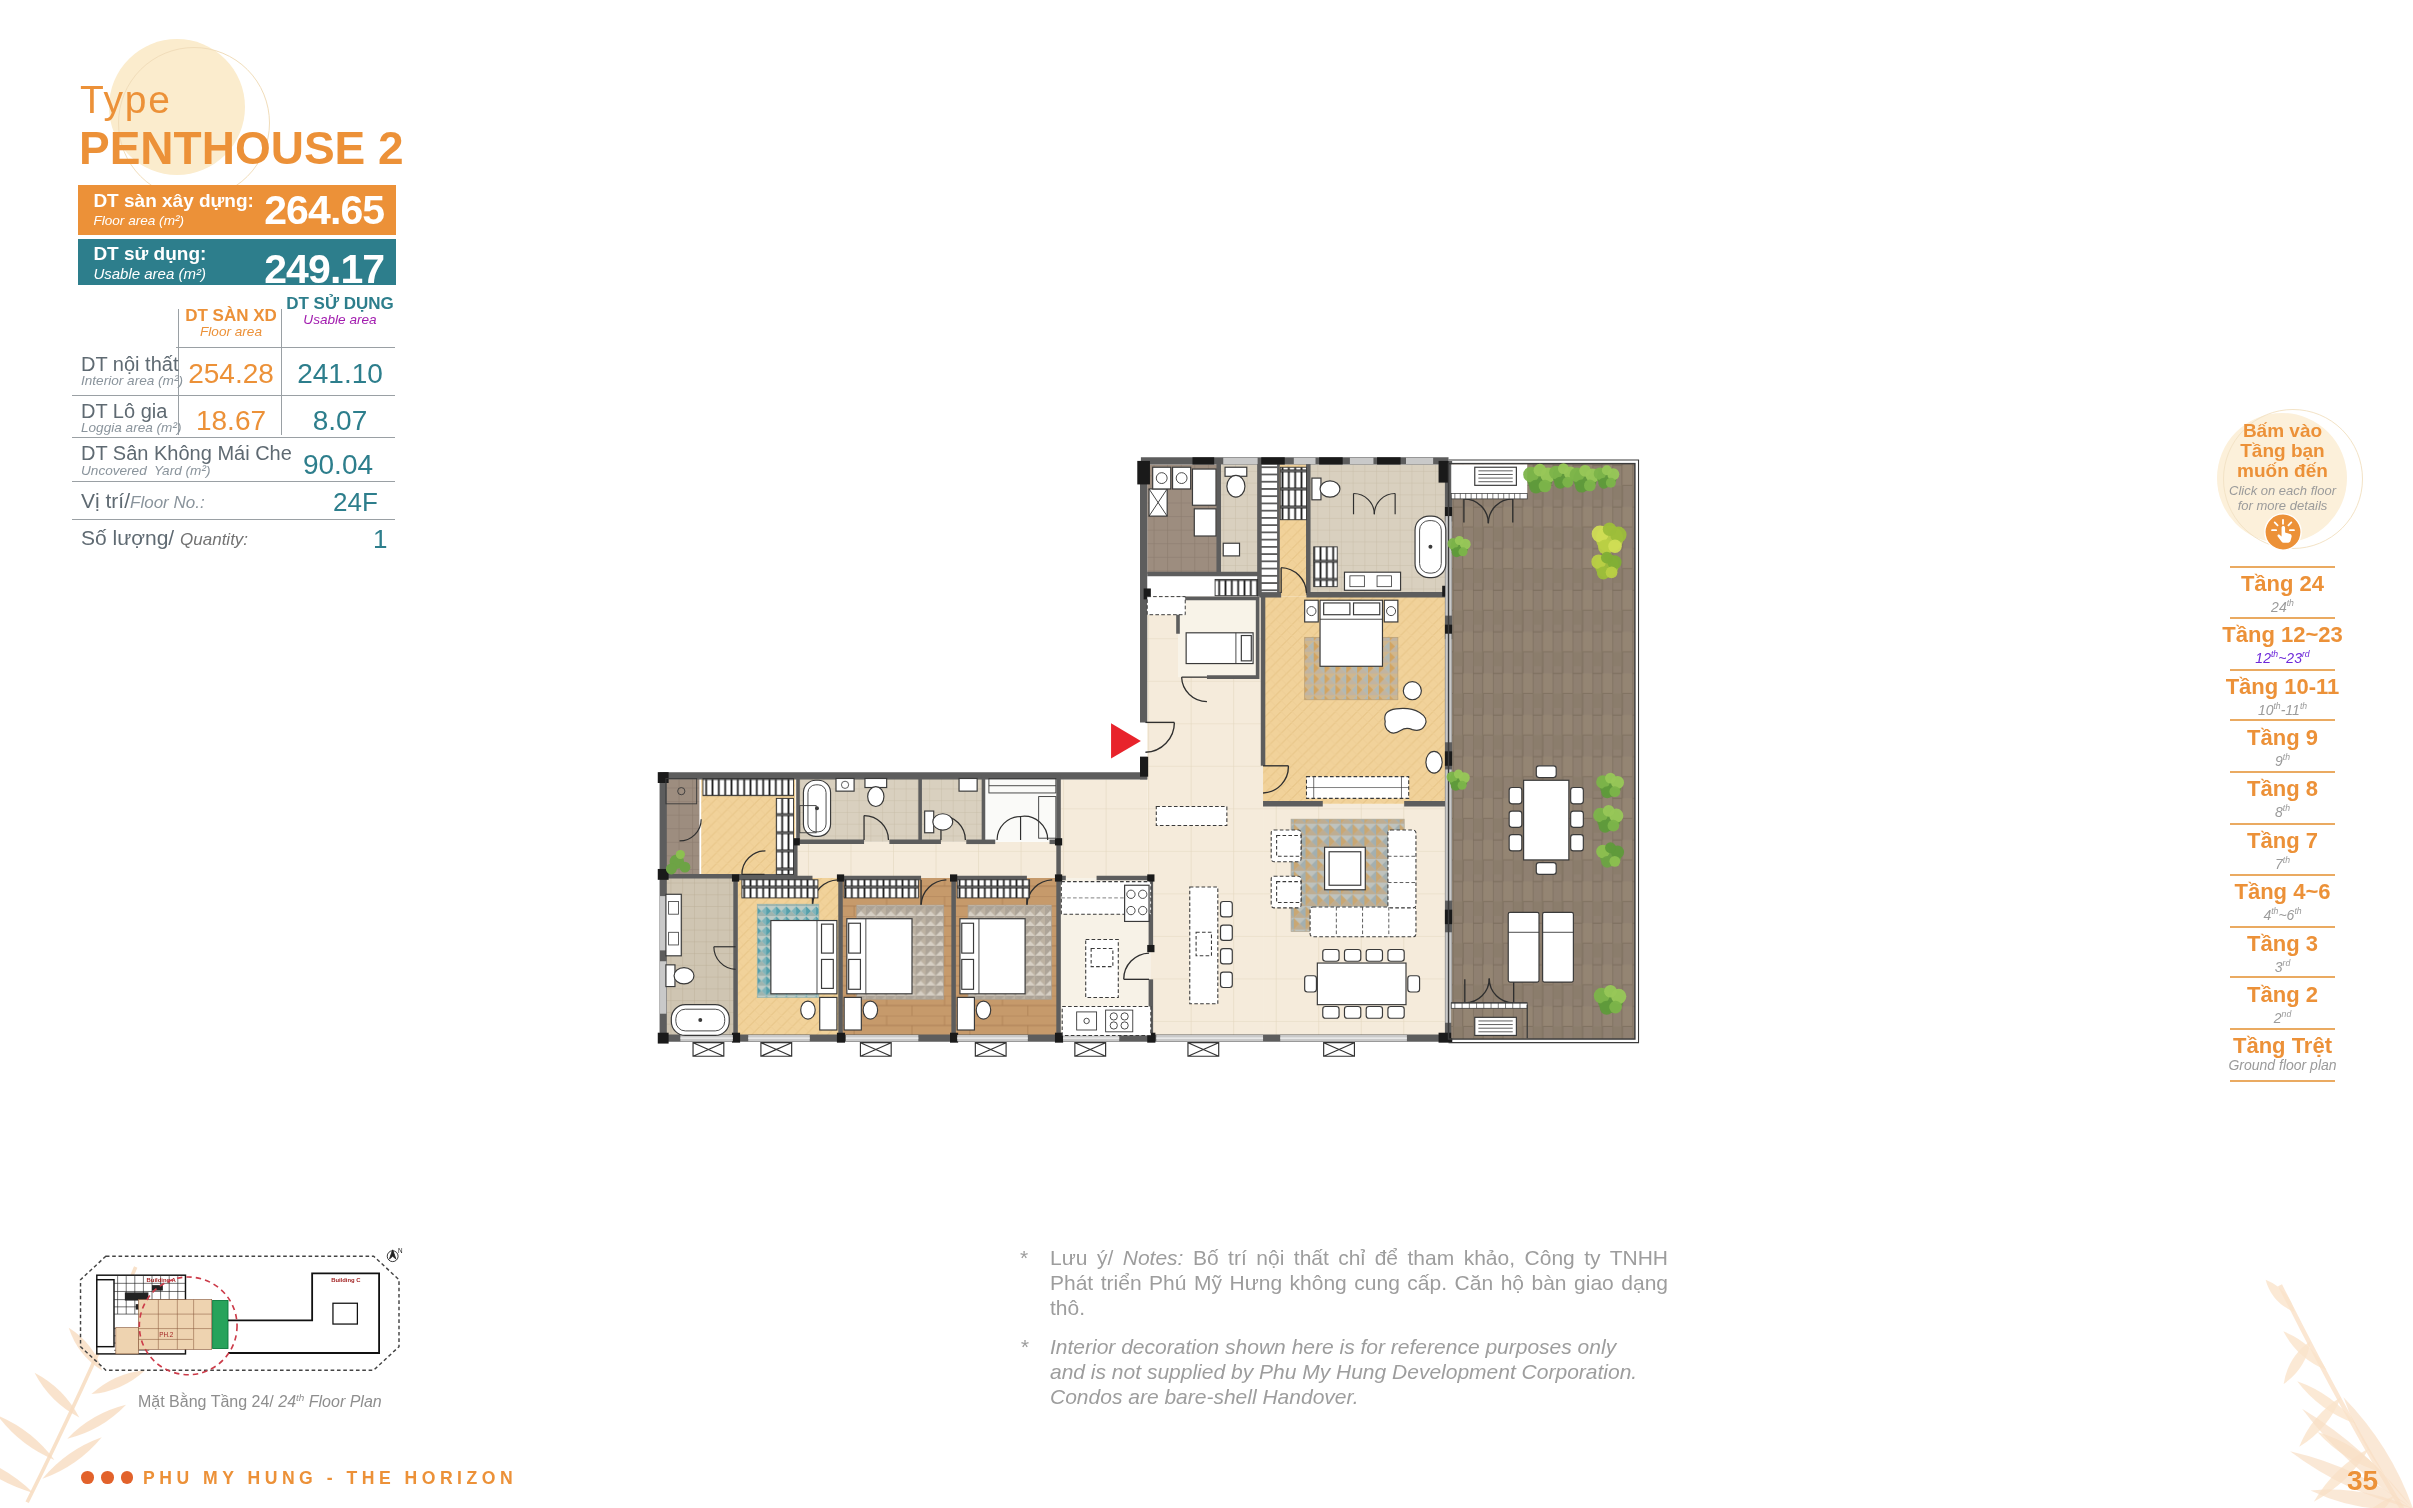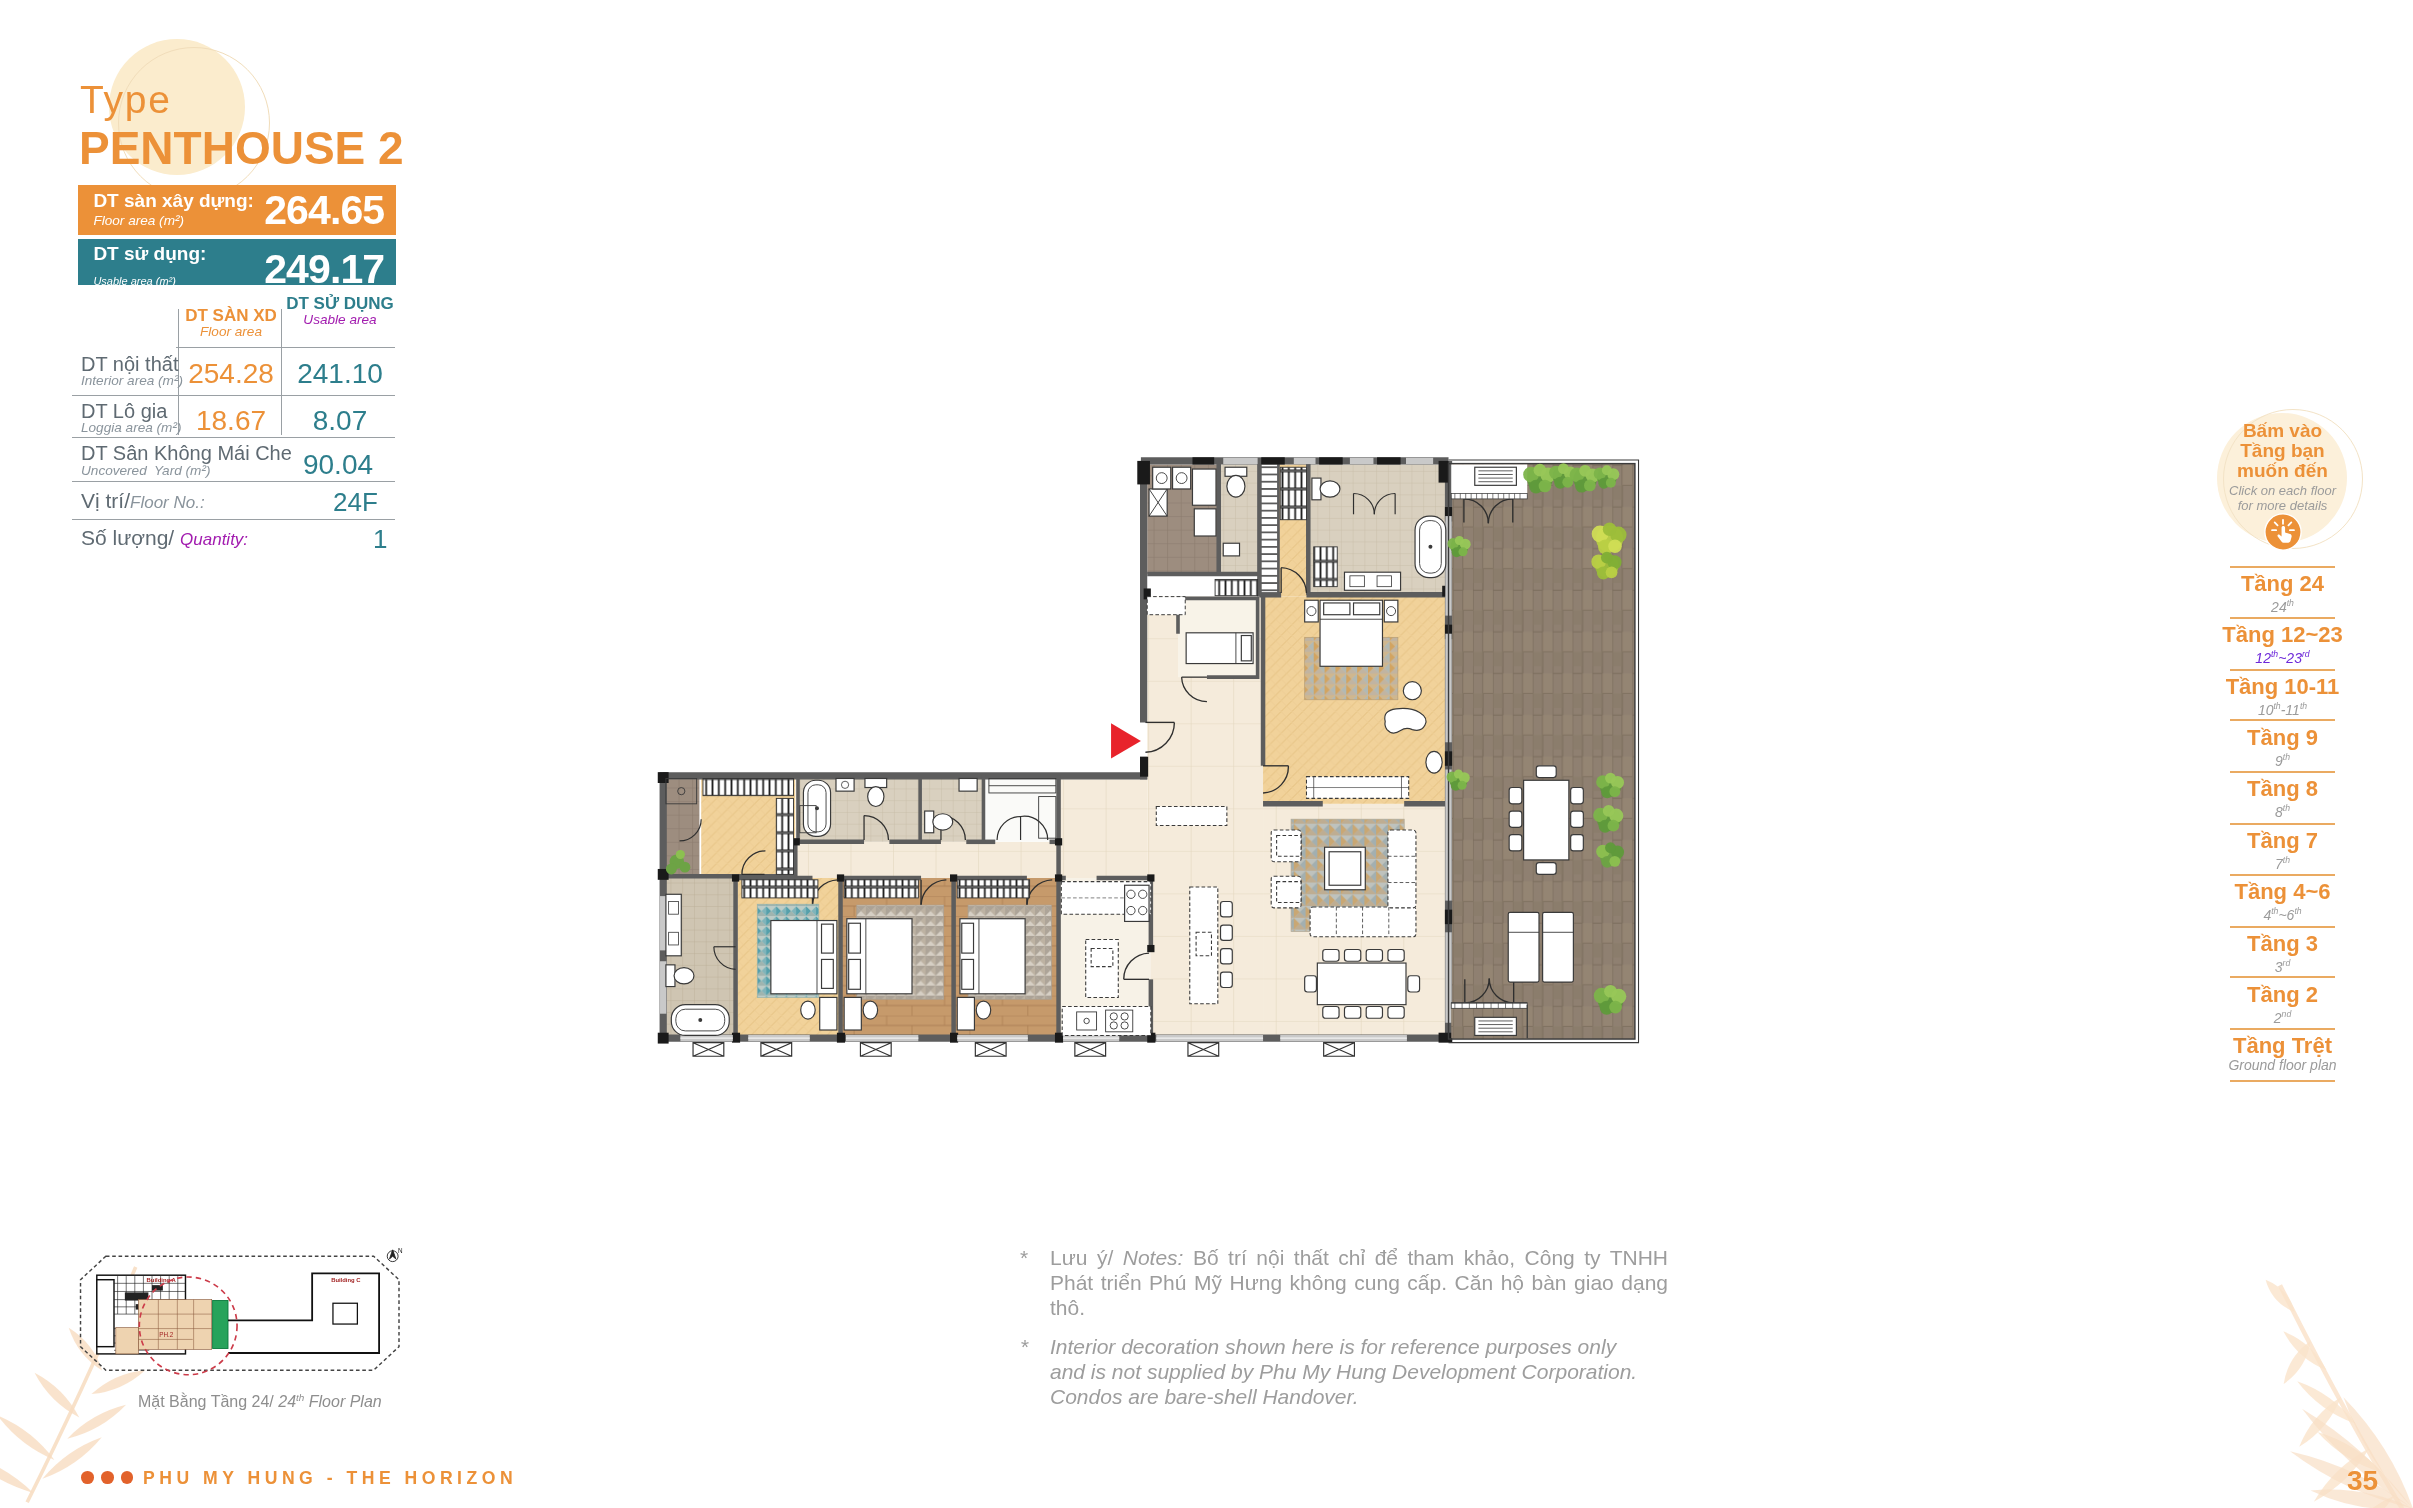--- a/index.html
+++ b/index.html
@@ -949,21 +949,21 @@
 <div class="abs or b nw" style="left:79px;top:121px;font-size:46px;">PENTHOUSE 2</div>
 
 <div class="abs" style="left:78px;top:185px;width:318px;height:50px;background:#ec9138;color:#fff;">
   <div class="abs nw" style="left:15.4px;top:5.4px;font-size:19px;font-weight:bold;">DT sàn xây dựng:</div>
   <div class="abs it nw" style="left:15.4px;top:28px;font-size:13.6px;">Floor area (m²)</div>
   <div class="abs b nw" style="right:11.8px;top:1.8px;font-size:41px;letter-spacing:-0.9px;">264.65</div>
 </div>
 
 <div class="abs" style="left:78px;top:239px;width:318px;height:46px;background:#2d7e8c;color:#fff;">
   <div class="abs nw" style="left:15.4px;top:3.6px;font-size:19px;font-weight:bold;">DT sử dụng:</div>
-  <div class="abs it nw" style="left:15.4px;top:36px;font-size:11px;text-align:center;">Usable area (m²)</div>
+  <div class="abs it nw" style="left:15.4px;top:26px;font-size:15px;text-align:center;">Usable area (m²)</div>
   <div class="abs b nw" style="right:11.8px;top:7px;font-size:41px;letter-spacing:-0.9px;">249.17</div>
 </div>
 
 <div class="abs or ctr" style="left:181px;top:306px;width:100px;font-size:17px;font-weight:bold;line-height:19px;"><span class="nw">DT SÀN XD</span><span class="sub" style="color:#ec9138;">Floor area</span></div>
 
 <div class="abs tl ctr" style="left:283px;top:294px;width:114px;font-size:17px;font-weight:bold;line-height:19px;"><span class="nw">DT SỬ DỤNG</span><span class="sub" style="color:#a21caf;">Usable area</span></div>
 
 <div class="abs" style="left:178px;top:309px;width:0.9px;height:126px;background:#9aa0a4;"></div>
 
 <div class="abs" style="left:281px;top:309px;width:0.9px;height:126px;background:#9aa0a4;"></div>
@@ -991,21 +991,21 @@
 <div class="abs tl ctr nw" style="left:281px;top:449px;width:114px;font-size:28px;">90.04</div>
 
 <div class="abs" style="left:72px;top:481px;width:323px;height:0.9px;background:#9aa0a4;"></div>
 
 <div class="abs gy nw" style="left:81px;top:489px;font-size:21px;">Vị trí/<span class="it" style="font-size:17px;color:#8a949c;">Floor No.:</span></div>
 
 <div class="abs tl nw" style="left:333px;top:487px;font-size:26px;">24F</div>
 
 <div class="abs" style="left:72px;top:519px;width:323px;height:0.9px;background:#9aa0a4;"></div>
 
-<div class="abs gy nw" style="left:81px;top:526px;font-size:21px;">Số lượng/ <span class="it" style="font-size:17px;color:#a21caf;">Quantity:</span></div>
+<div class="abs gy nw" style="left:81px;top:526px;font-size:21px;">Số lượng/ <span class="it" style="font-size:17px;color:#737373;">Quantity:</span></div>
 
 <div class="abs tl nw" style="left:373px;top:524px;font-size:26px;">1</div>
 
 <div class="abs" style="left:2217px;top:413px;width:130px;height:130px;border-radius:50%;background:#fcf0da;"></div>
 
 <div class="abs" style="left:2223px;top:409px;width:138px;height:138px;border-radius:50%;border:0.9px solid #f3e3c6;"></div>
 
 <div class="abs or b ctr" style="left:2209px;top:421px;width:147px;font-size:19px;line-height:20px;">Bấm vào<br>Tầng bạn<br>muốn đến</div>
 
 <div class="abs ctr it" style="left:2209px;top:483px;width:147px;font-size:13px;line-height:15px;color:#9b9b9b;">Click on each floor<br>for more details</div>

